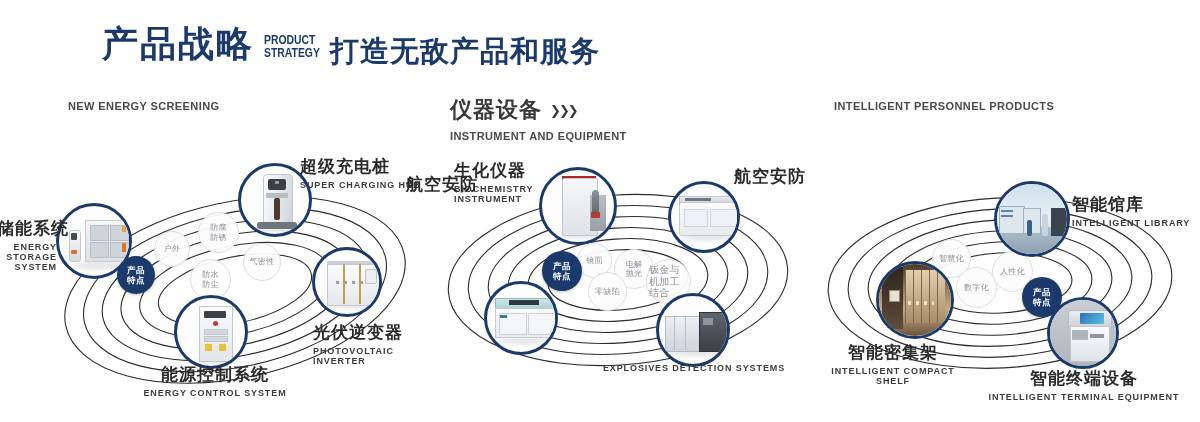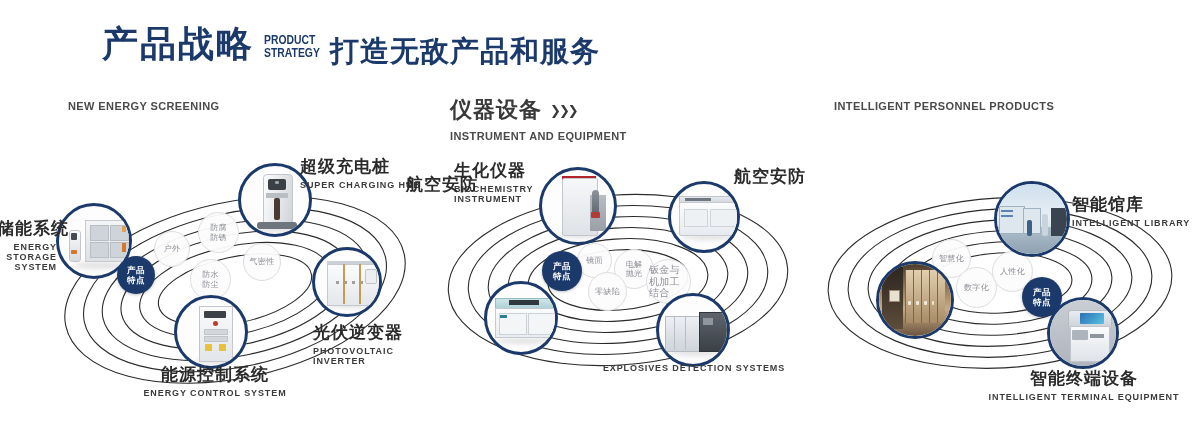--- a/index.html
+++ b/index.html
@@ -416,15 +416,20 @@
         <div class="sh-col" style="left:58%;width:10%;"></div>
         <div class="sh-col" style="left:69%;width:10%;"></div>
         <div class="sh-col" style="left:80%;width:10%;"></div>
         <div class="sh-hd" style="left:40%;top:52%;width:4%;height:5%;"></div>
         <div class="sh-hd" style="left:51%;top:52%;width:4%;height:5%;"></div>
         <div class="sh-hd" style="left:62%;top:52%;width:4%;height:5%;"></div>
         <div class="sh-hd" style="left:73%;top:52%;width:4%;height:5%;"></div>
         <div style="position:absolute;left:14%;top:36%;width:13%;height:14%;background:#e8e0d0;border:1px solid #9a876c;"></div>
       </div>
     </div>
+    <div class="lbl c" style="left:-22px;top:186px;width:230px;">
+      <div class="cn">智能密集架</div>
+      <div class="en">INTELLIGENT COMPACT
+SHELF</div>
+    </div>
   </div>
 
 </div>
 
 </body></html>

